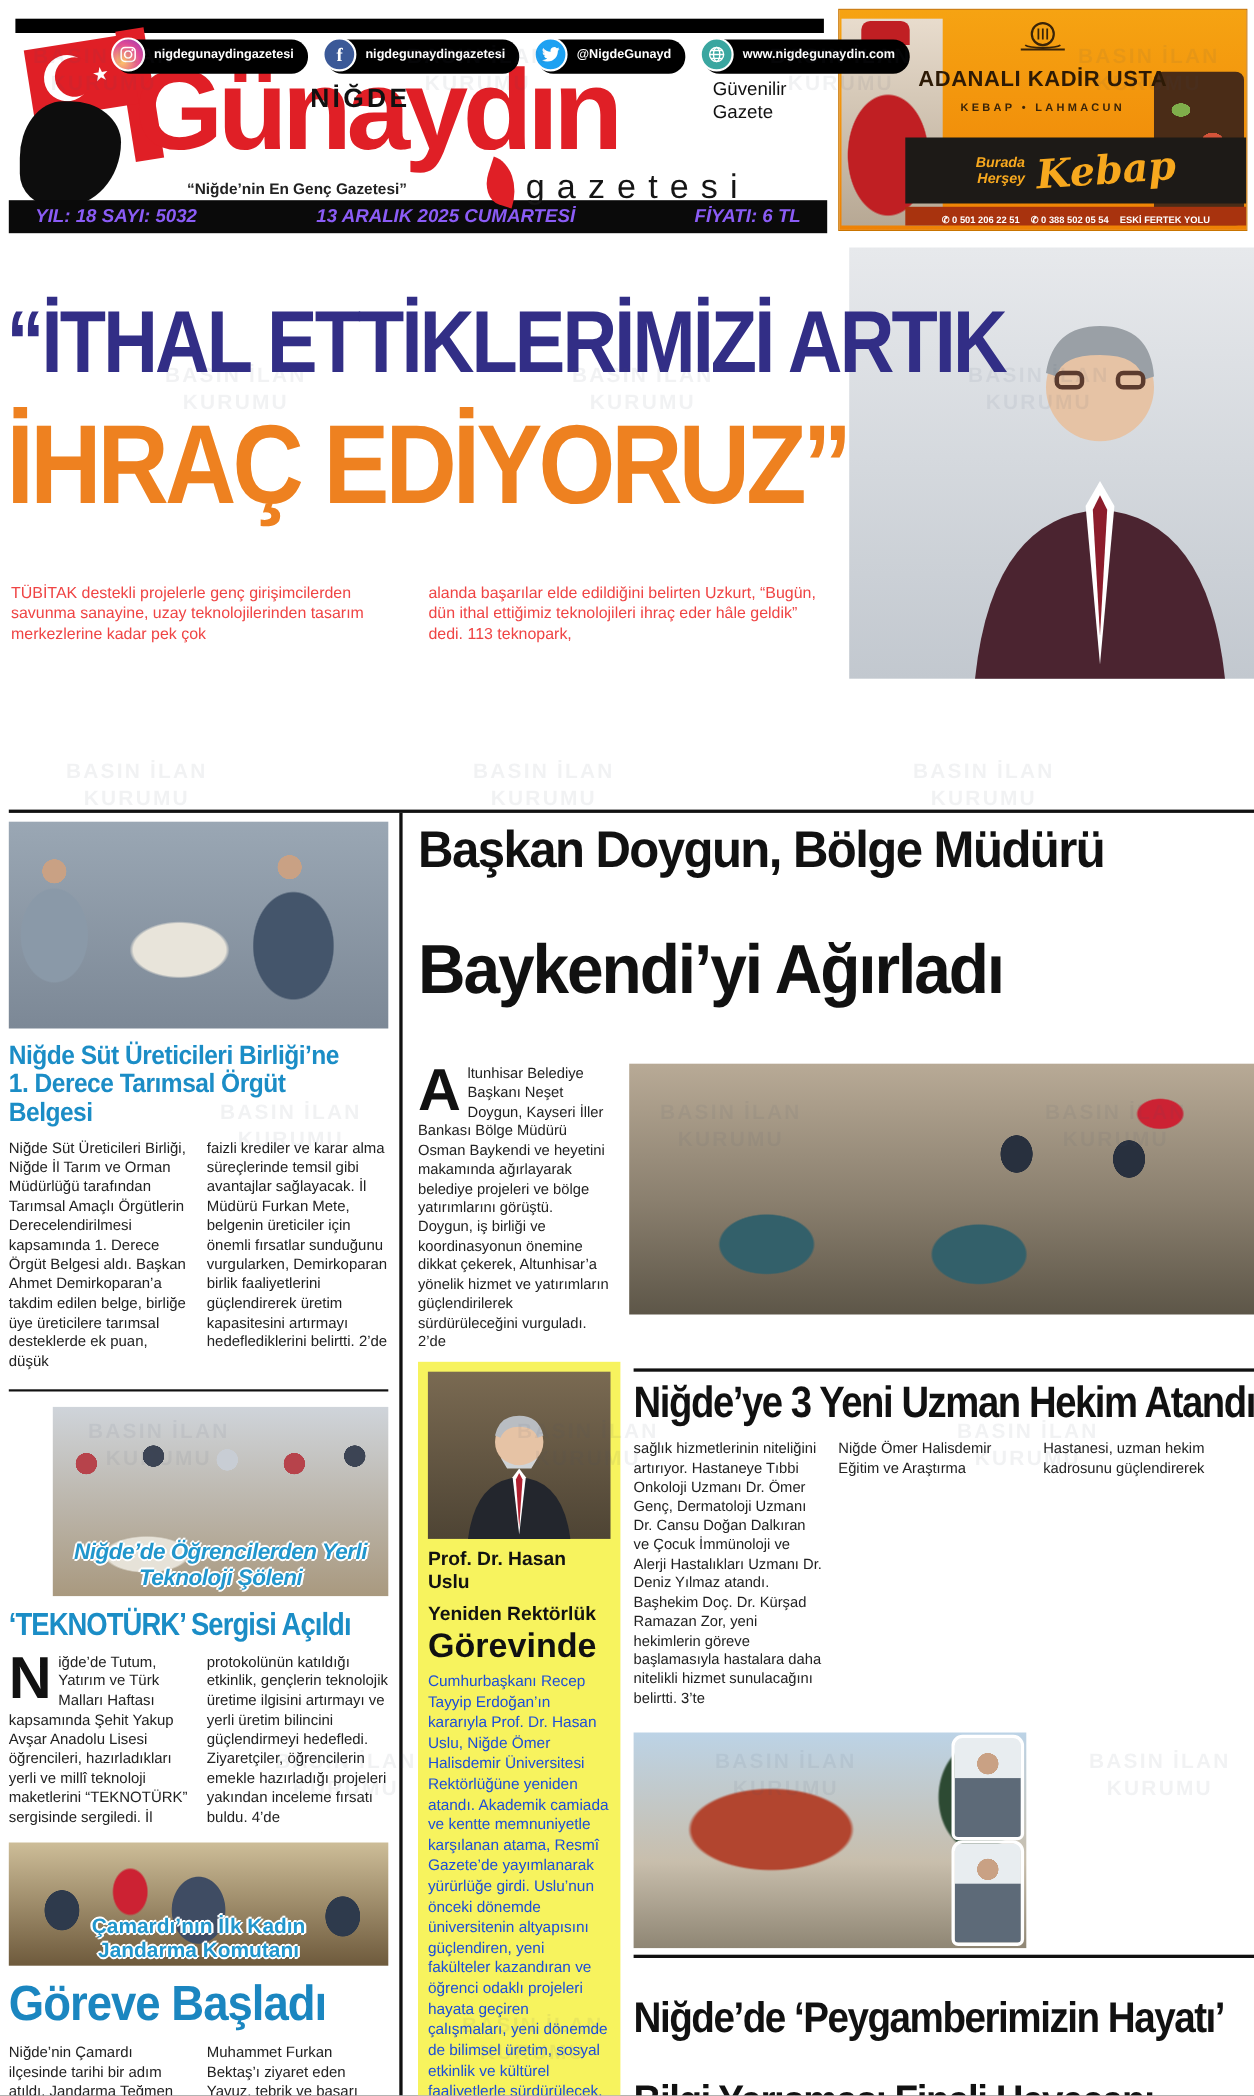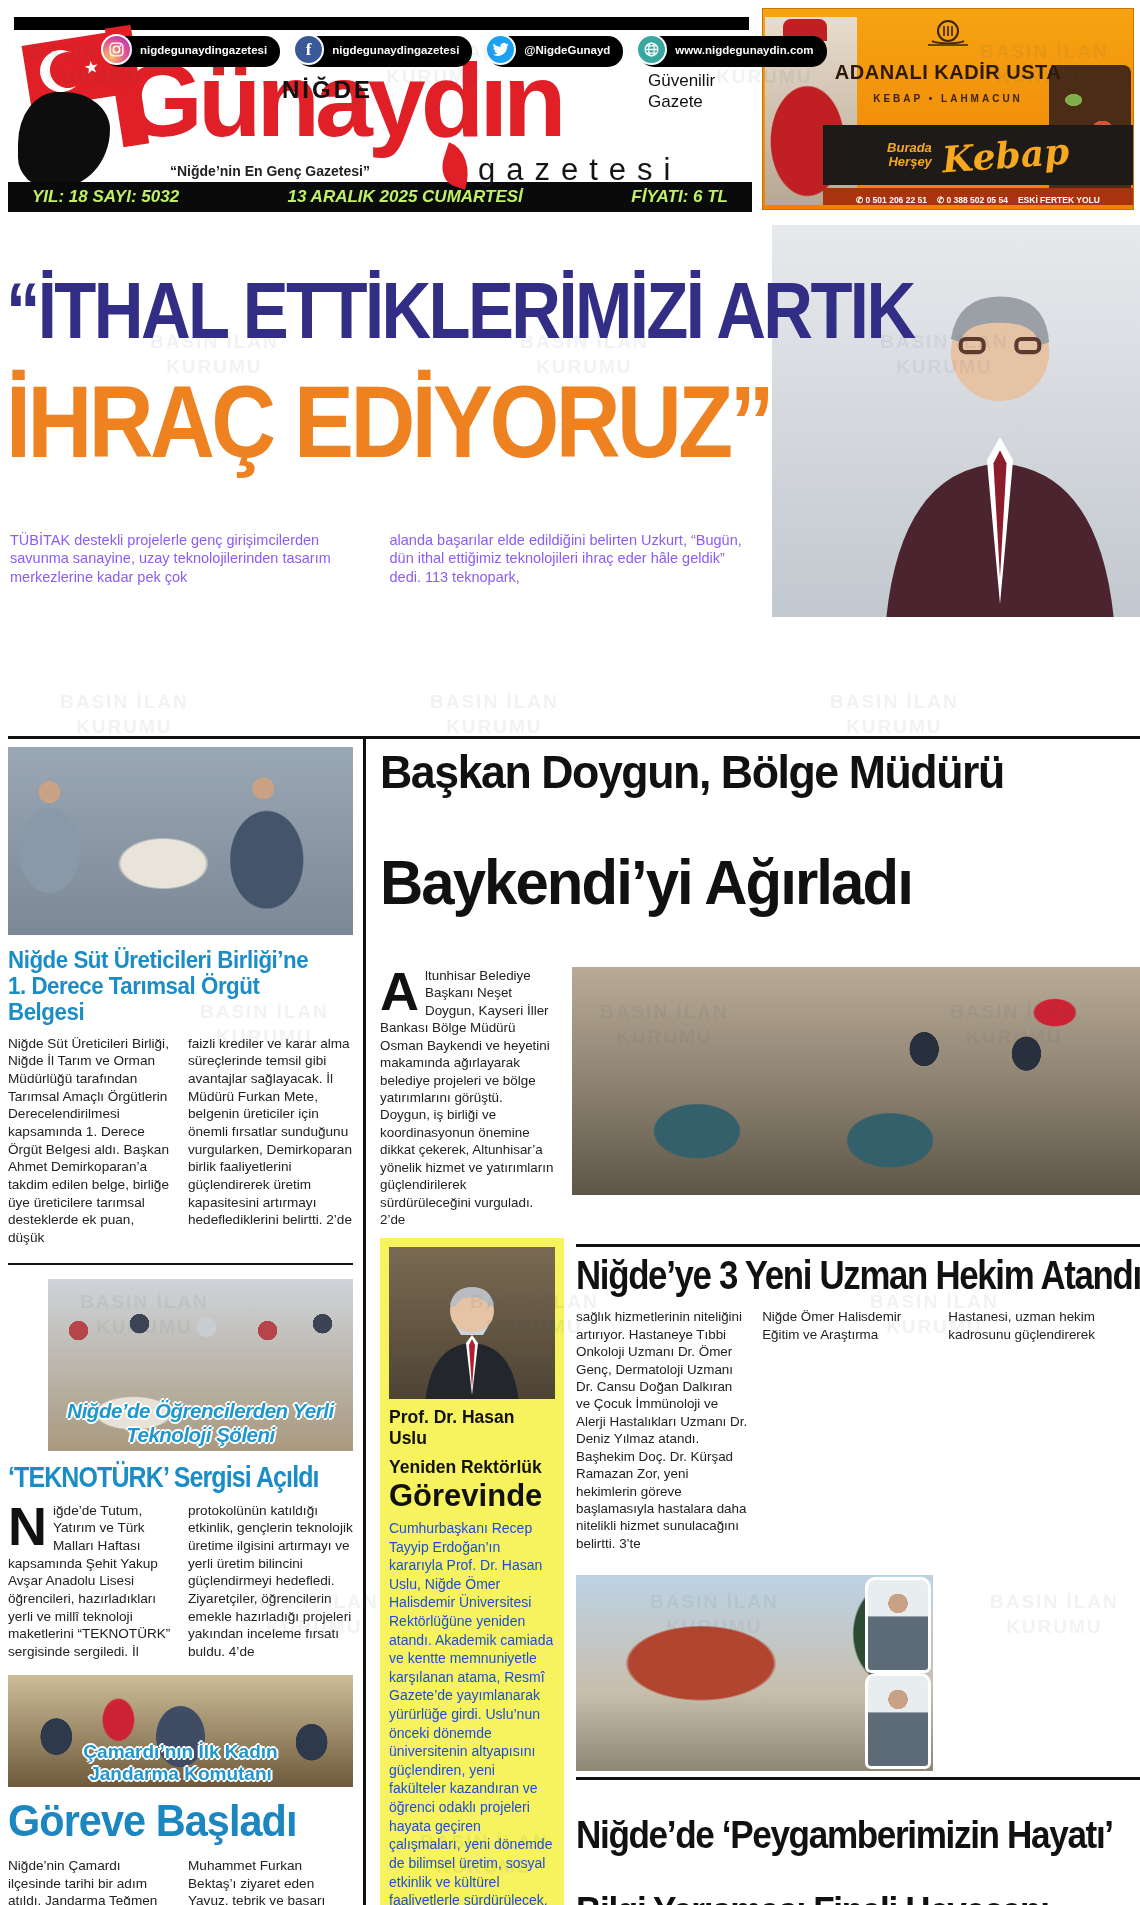--- a/index.html
+++ b/index.html
@@ -46,21 +46,21 @@
        border-top:3px solid #111;border-bottom:3px solid #111;}
   
   .kicker{position:absolute;left:282px;top:76px;font-size:24px;font-weight:900;letter-spacing:3px;z-index:2;}
   .mast-title{position:absolute;left:122px;top:48px;font-size:104px;font-weight:900;color:#e01f26;
         letter-spacing:-5px;z-index:1;line-height:1;text-align:center;}
   .mast-sub{position:absolute;left:478px;top:152px;font-size:31px;letter-spacing:11px;color:#151515;z-index:2;}
   .swoosh{position:absolute;left:442px;top:146px;width:30px;height:40px;background:#e01f26;
         border-radius:0 100% 0 60%;transform:rotate(18deg);z-index:1;}
   .slogan{position:absolute;left:170px;top:163px;font-size:14px;font-weight:bold;color:#222;}
   .tagline{position:absolute;left:648px;top:70px;font-size:17px;line-height:1.25;color:#111;z-index:2;}
-  .dateline{position:absolute;left:8px;top:182px;width:744px;height:30px;background:#0a0a0a;color:#bef264;
+  .dateline{position:absolute;left:8px;top:182px;width:744px;height:30px;background:#0a0a0a;color:#8b5cf6;
         display:flex;align-items:center;justify-content:space-between;padding:0 24px;box-sizing:border-box;
         font-weight:bold;font-style:italic;font-size:17px;}
   
   .ad{position:absolute;left:762px;top:8px;width:372px;height:202px;
       background:linear-gradient(180deg,#f6a312,#ee8205);border:1px solid #c97400;box-sizing:border-box;overflow:hidden;}
   .ad-crest{position:absolute;left:50%;top:6px;transform:translateX(-50%);color:#3a2408;}
   .ad-title{position:absolute;left:0;right:0;top:52px;text-align:center;font-size:20px;font-weight:900;
       color:#2d1a05;letter-spacing:.5px;}
   .ad-sub{position:absolute;left:0;right:0;top:84px;text-align:center;font-size:10px;font-weight:bold;
       letter-spacing:3px;color:#3a2408;}
@@ -87,21 +87,21 @@
   .lead-h1{position:absolute;left:6px;top:2px;font-size:80px;font-weight:900;color:#322e86;
       letter-spacing:-3px;white-space:nowrap;transform:scaleX(.86);transform-origin:left;line-height:1;}
   .lead-h2{position:absolute;left:6px;top:88px;font-size:102px;font-weight:900;color:#ee8120;
       letter-spacing:-4px;white-space:nowrap;transform:scaleX(.88);transform-origin:left;line-height:1;}
   .lead-photo{position:absolute;right:0;top:10px;width:368px;height:392px;
       background:linear-gradient(180deg,#e7e9ec,#c2c8cf);overflow:hidden;}
   .lead-photo svg{position:absolute;right:-30px;bottom:-10px;width:340px;height:360px;}
   .lead-sub{position:absolute;left:10px;top:224px;width:748px;font-size:25px;font-weight:bold;
       line-height:1.18;letter-spacing:-.4px;color:#0d0d0d;}
   .lead-cols{position:absolute;left:10px;top:316px;width:742px;display:flex;gap:17px;
-      font-size:14.5px;line-height:1.26;color:#8b5cf6;}
+      font-size:14.5px;line-height:1.26;color:#ef4444;}
   .lead-cols div{flex:1;}
   .lead-rule{position:absolute;left:8px;right:0;bottom:0;border-top:3px solid #111;}
   
   .main-grid{display:grid;grid-template-columns:366px 1fr;}
   .left-rail{border-right:3px solid #111;padding:8px 10px 0 8px;}
   .right-area{padding:0 0 0 14px;min-width:0;}
   .photo{position:relative;background:#c9c2b8;overflow:hidden;}
   .photo.cert{height:188px;background:
       radial-gradient(50px 70px at 12% 55%,#8a99a8 0 60%,transparent 62%),
       radial-gradient(60px 80px at 75% 60%,#44556b 0 60%,transparent 62%),

